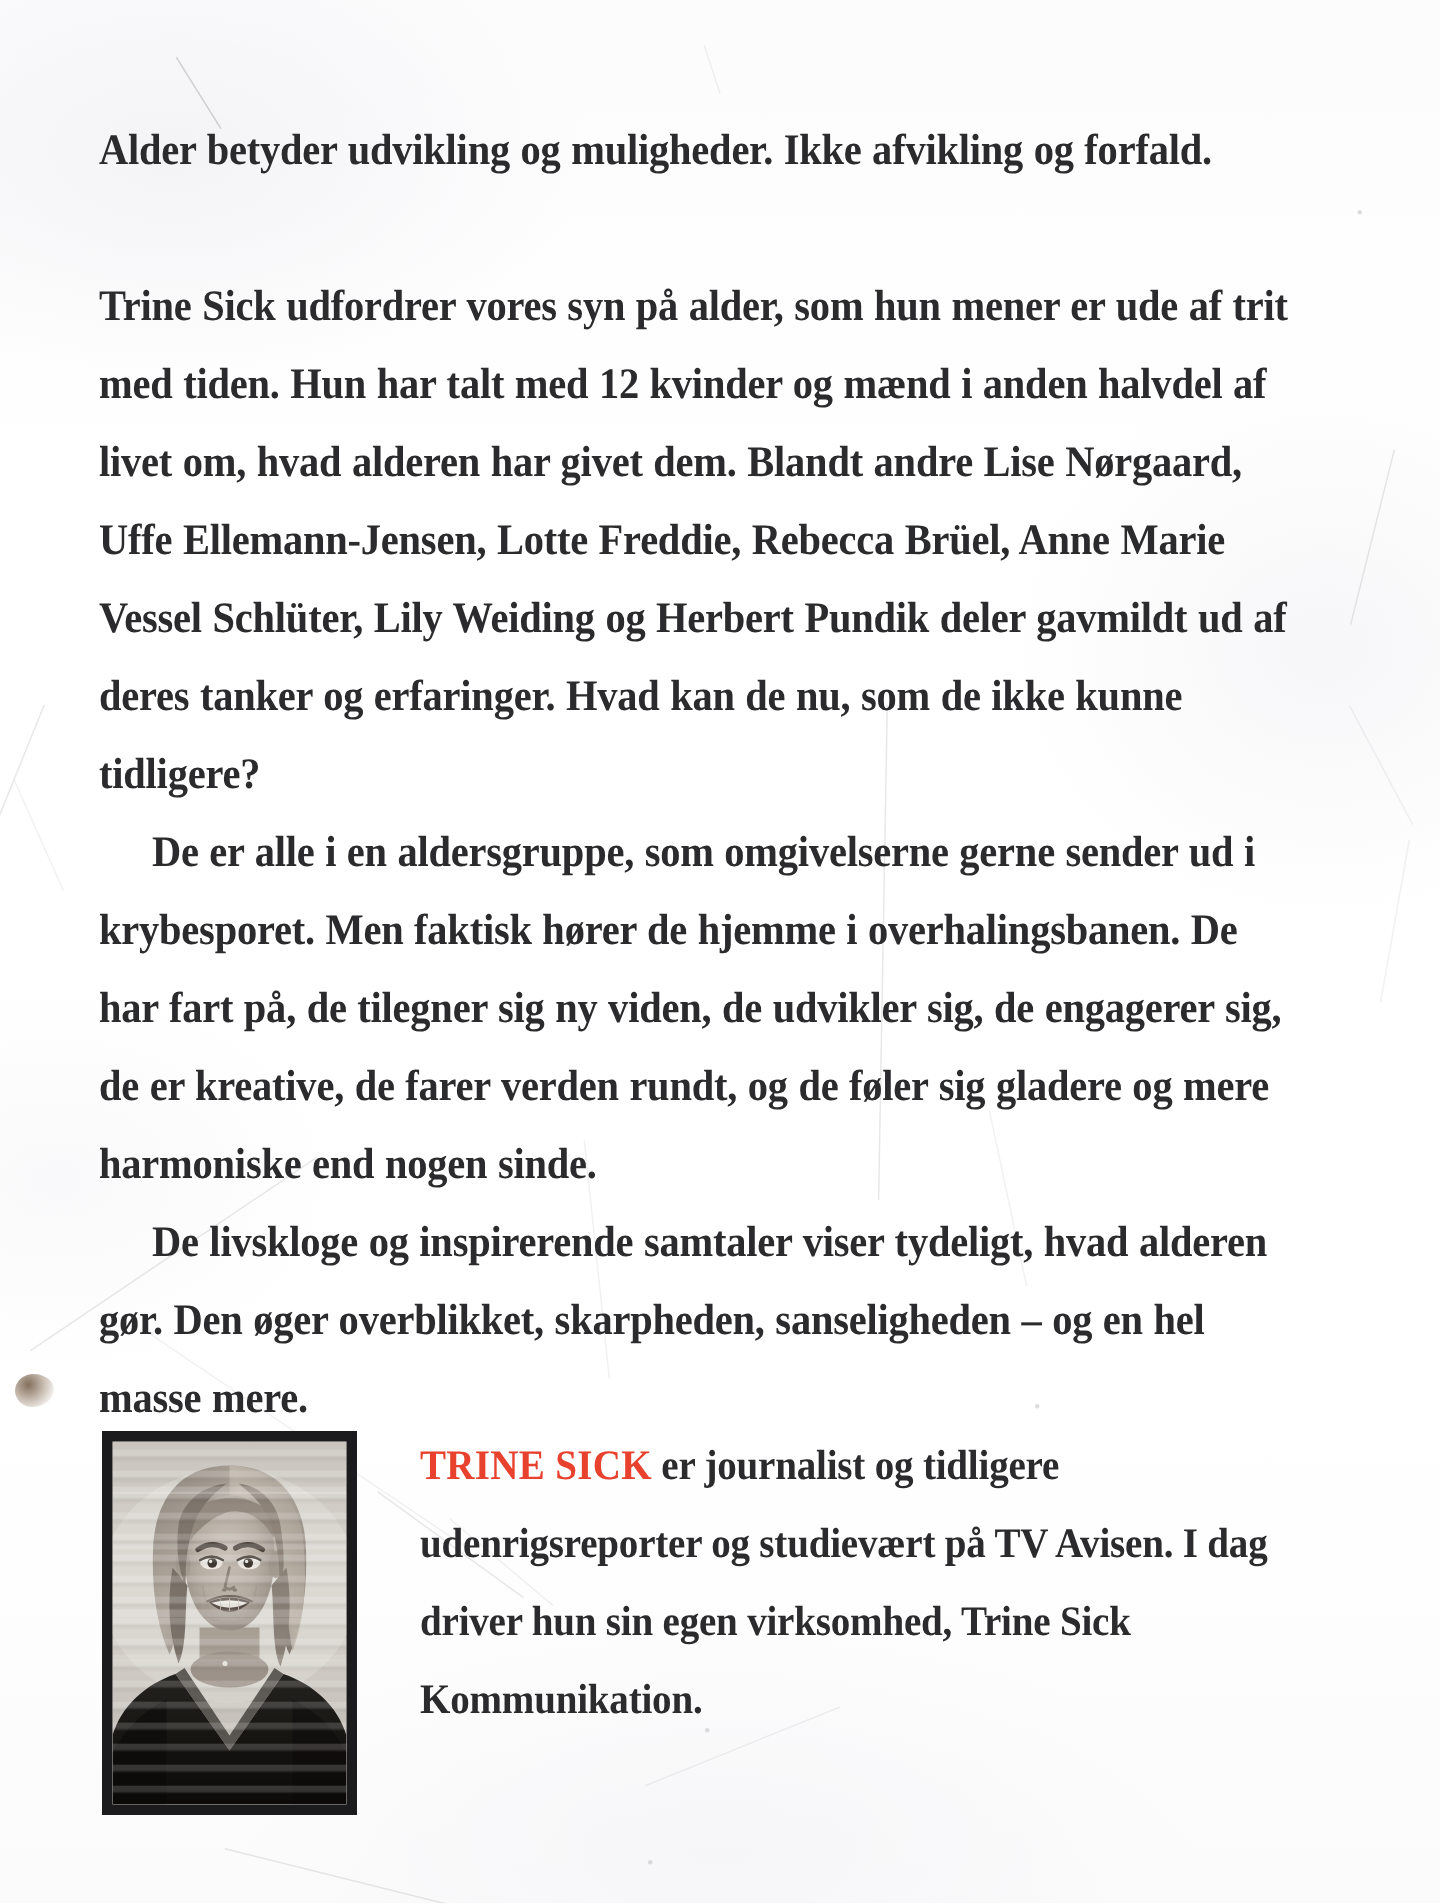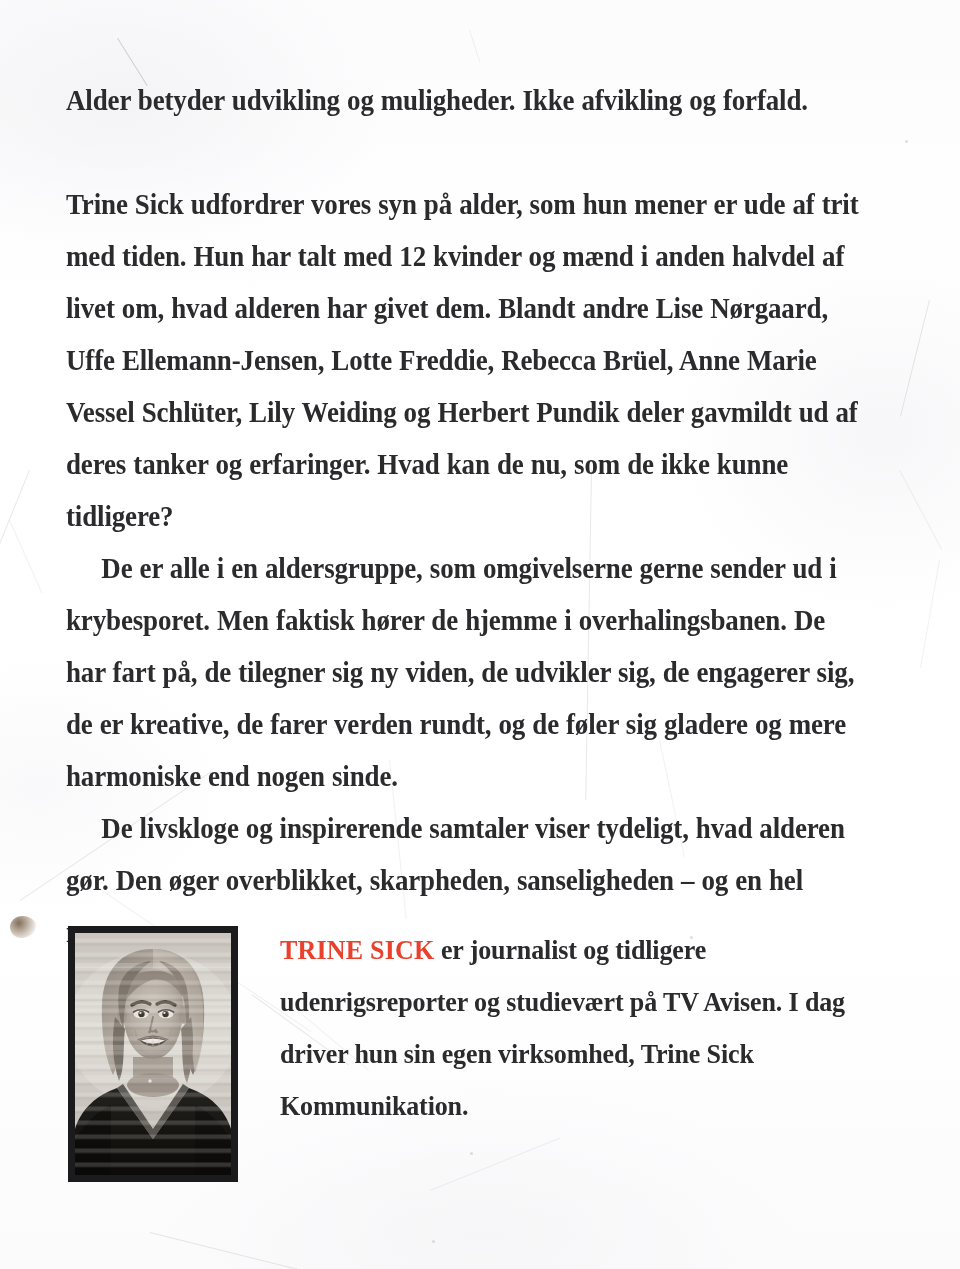--- a/index.html
+++ b/index.html
@@ -75,21 +75,21 @@
   }
 
   .copy p { margin: 0; }
   .copy p.lede { margin-bottom: 52px; }
   .copy p.indent { text-indent: 38px; }
 
   
   .bio-block {
     position: absolute;
     left: 66px;
-    top: 924px;
+    top: 952px;
     width: 872px;
     height: 262px;
   }
 
   .portrait {
     position: absolute;
     left: 2px;
     top: 2px;
     width: 170px;
     height: 256px;

